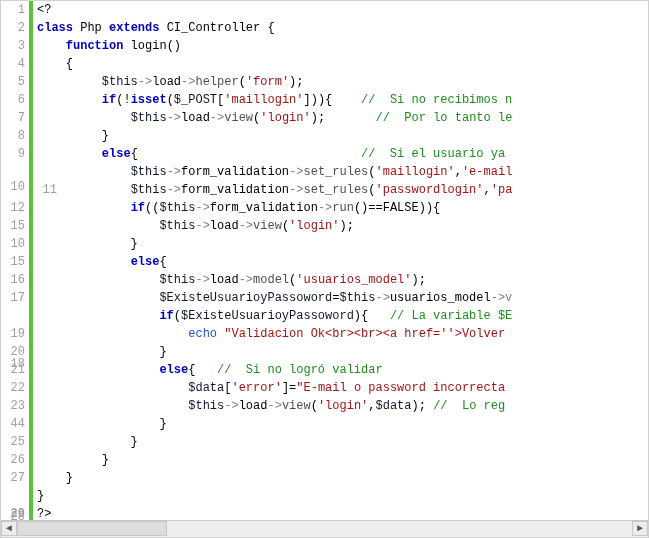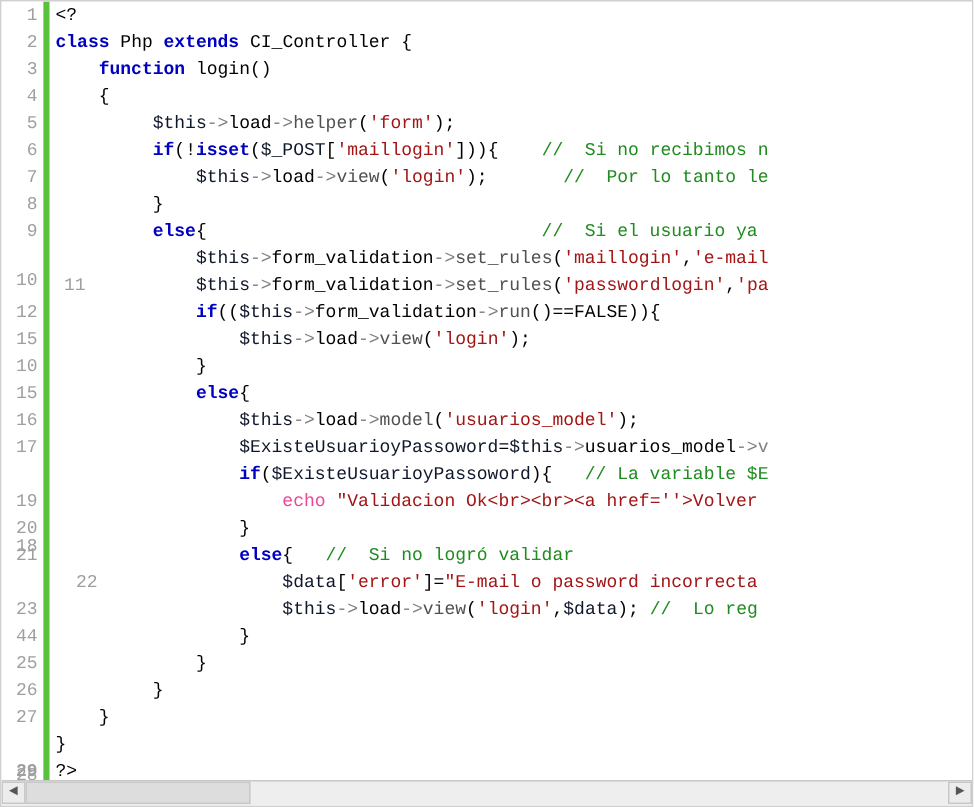--- a/index.html
+++ b/index.html
@@ -8,21 +8,21 @@
 .gutter{position:absolute;top:0;left:0;width:28px;background:#fff;border-right:1px solid #c8c8c8;height:100%}
 .marker{position:absolute;top:0;left:28px;width:4px;height:100%;background:#59c23b}
 .ln{position:absolute;left:0;width:24px;text-align:right;color:#9f9f9f}
 .code{position:absolute;top:0;left:36px;white-space:pre}
 .row{position:absolute;white-space:pre}
 .k{color:#0000c0;font-weight:700}
 .id{color:#000000}
 .fn{color:#505050}
 .arr{color:#808080}
 .str{color:#a31515}
-.macro{color:#ec4899}
+.macro{color:#1d4ed8}
 .cmt{color:#1e8c1e}
 .var{color:#0f172a}
 .op{color:#000}
 .scrollbar-h{position:absolute;left:0;right:0;bottom:0;height:16px;background:#eee;border-top:1px solid #c8c8c8}
 .sb-btn{position:absolute;top:0;width:16px;height:15px;background:#ececec;border:1px solid #c8c8c8;box-sizing:border-box;color:#555;font-size:10px;line-height:13px;text-align:center;user-select:none}
 .sb-left{left:0}
 .sb-right{right:0}
 .sb-thumb{position:absolute;top:0;height:15px;background:#ddd;border:1px solid #c8c8c8;box-sizing:border-box}
 </style>
 </head>
@@ -45,21 +45,21 @@
         <div class="ln" style="top: 198px;">12</div>
         <div class="ln" style="top: 216px;">15</div>
         <div class="ln" style="top: 234px;">10</div>
         <div class="ln" style="top: 252px;">15</div>
         <div class="ln" style="top: 270px;">16</div>
         <div class="ln" style="top: 288px;">17</div>
         <div class="ln" style="top: 306px; margin-top: 48px;">18</div>
         <div class="ln" style="top: 324px;">19</div>
         <div class="ln" style="top: 342px;">20</div>
         <div class="ln" style="top: 360px;">21</div>
-        <div class="ln" style="top: 378px; padding-left: 40px;">22</div>
+        <div class="ln" style="top: 378px;">22</div>
         <div class="ln" style="top: 396px;">23</div>
         <div class="ln" style="top: 414px;">44</div>
         <div class="ln" style="top: 432px;">25</div>
         <div class="ln" style="top: 450px;">26</div>
         <div class="ln" style="top: 468px;">27</div>
         <div class="ln" style="top: 486px; margin-top: 21px;">28</div>
         <div class="ln" style="top: 504px; font-weight: bold;">29</div>
       </div>
     <div class="marker"></div>
     <div class="code" id="code"><div class="row" style="top: 0px;"><span class="op">&lt;?</span></div><div class="row" style="top: 18px;"><span class="k">class</span><span class="id"> Php </span><span class="k">extends</span><span class="id"> CI_Controller </span><span class="op">{</span></div><div class="row" style="top: 36px;"><span class="op">    </span><span class="k">function</span><span class="id"> login</span><span class="op">()</span></div><div class="row" style="top: 54px;"><span class="op">    {</span></div><div class="row" style="top: 72px;"><span class="op">         </span><span class="var">$this</span><span class="arr">-&gt;</span><span class="id">load</span><span class="arr">-&gt;</span><span class="fn">helper</span><span class="op">(</span><span class="str">'form'</span><span class="op">);</span></div><div class="row" style="top: 90px;"><span class="op">         </span><span class="k">if</span><span class="op">(!</span><span class="k">isset</span><span class="op">(</span><span class="var">$_POST</span><span class="op">[</span><span class="str">'maillogin'</span><span class="op">])){    </span><span class="cmt">//  Si no recibimos n</span></div><div class="row" style="top: 108px;"><span class="op">             </span><span class="var">$this</span><span class="arr">-&gt;</span><span class="id">load</span><span class="arr">-&gt;</span><span class="fn">view</span><span class="op">(</span><span class="str">'login'</span><span class="op">);       </span><span class="cmt">//  Por lo tanto le</span></div><div class="row" style="top: 126px;"><span class="op">         }</span></div><div class="row" style="top: 144px;"><span class="op">         </span><span class="k">else</span><span class="op">{                               </span><span class="cmt">//  Si el usuario ya</span></div><div class="row" style="top: 162px;"><span class="op">             </span><span class="var">$this</span><span class="arr">-&gt;</span><span class="id">form_validation</span><span class="arr">-&gt;</span><span class="fn">set_rules</span><span class="op">(</span><span class="str">'maillogin'</span><span class="op">,</span><span class="str">'e-mail</span></div><div class="row" style="top: 180px;"><span class="op">             </span><span class="var">$this</span><span class="arr">-&gt;</span><span class="id">form_validation</span><span class="arr">-&gt;</span><span class="fn">set_rules</span><span class="op">(</span><span class="str">'passwordlogin'</span><span class="op">,</span><span class="str">'pa</span></div><div class="row" style="top: 198px;"><span class="op">             </span><span class="k">if</span><span class="op">((</span><span class="var">$this</span><span class="arr">-&gt;</span><span class="id">form_validation</span><span class="arr">-&gt;</span><span class="fn">run</span><span class="op">()==FALSE)){</span></div><div class="row" style="top: 216px;"><span class="op">                 </span><span class="var">$this</span><span class="arr">-&gt;</span><span class="id">load</span><span class="arr">-&gt;</span><span class="fn">view</span><span class="op">(</span><span class="str">'login'</span><span class="op">);</span></div><div class="row" style="top: 234px;"><span class="op">             }</span></div><div class="row" style="top: 252px;"><span class="op">             </span><span class="k">else</span><span class="op">{</span></div><div class="row" style="top: 270px;"><span class="op">                 </span><span class="var">$this</span><span class="arr">-&gt;</span><span class="id">load</span><span class="arr">-&gt;</span><span class="fn">model</span><span class="op">(</span><span class="str">'usuarios_model'</span><span class="op">);</span></div><div class="row" style="top: 288px;"><span class="op">                 </span><span class="var">$ExisteUsuarioyPassoword</span><span class="op">=</span><span class="var">$this</span><span class="arr">-&gt;</span><span class="id">usuarios_model</span><span class="arr">-&gt;v</span></div><div class="row" style="top: 306px;"><span class="op">                 </span><span class="k">if</span><span class="op">(</span><span class="var">$ExisteUsuarioyPassoword</span><span class="op">){   </span><span class="cmt">// La variable $E</span></div><div class="row" style="top: 324px;"><span class="op">                     </span><span class="macro">echo</span><span class="op"> </span><span class="str">"Validacion Ok&lt;br&gt;&lt;br&gt;&lt;a href=''&gt;Volver</span></div><div class="row" style="top: 342px;"><span class="op">                 }</span></div><div class="row" style="top: 360px;"><span class="op">                 </span><span class="k">else</span><span class="op">{   </span><span class="cmt">//  Si no logró validar</span></div><div class="row" style="top: 378px;"><span class="op">                     </span><span class="var">$data</span><span class="op">[</span><span class="str">'error'</span><span class="op">]=</span><span class="str">"E-mail o password incorrecta</span></div><div class="row" style="top: 396px;"><span class="op">                     </span><span class="var">$this</span><span class="arr">-&gt;</span><span class="id">load</span><span class="arr">-&gt;</span><span class="fn">view</span><span class="op">(</span><span class="str">'login'</span><span class="op">,</span><span class="var">$data</span><span class="op">); </span><span class="cmt">//  Lo reg</span></div><div class="row" style="top: 414px;"><span class="op">                 }</span></div><div class="row" style="top: 432px;"><span class="op">             }</span></div><div class="row" style="top: 450px;"><span class="op">         }</span></div><div class="row" style="top: 468px;"><span class="op">    }</span></div><div class="row" style="top: 486px;"><span class="op">}</span></div><div class="row" style="top: 504px;"><span class="op">?&gt;</span></div></div>

